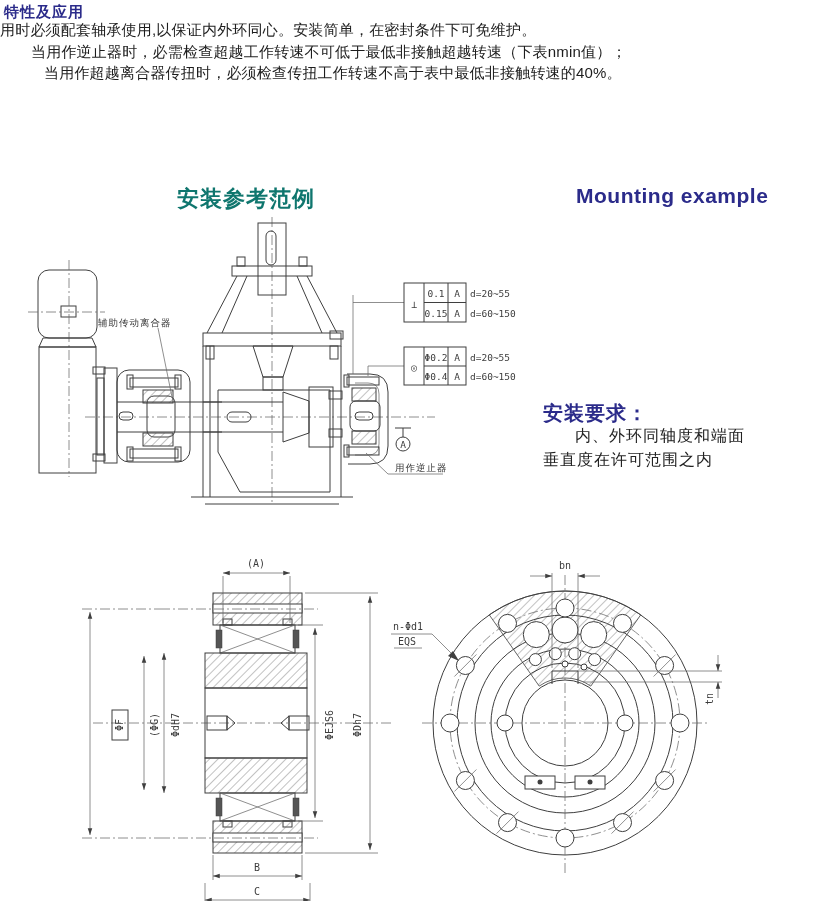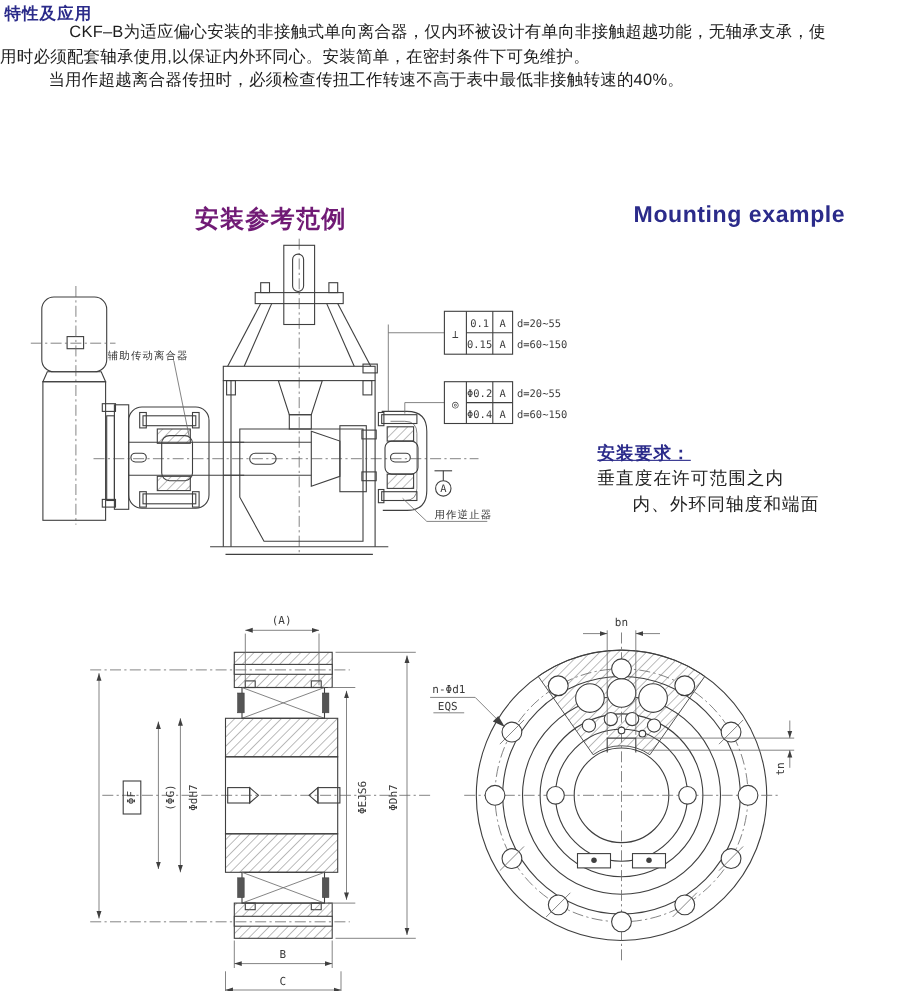--- a/index.html
+++ b/index.html
@@ -6,24 +6,24 @@
   .page{position:relative;width:820px;height:901px;background:#fff;overflow:hidden;
         font-family:"Liberation Sans","DejaVu Sans",sans-serif;color:#1d1d1d;}
   .title{position:absolute;left:4px;top:3px;font-size:15px;font-weight:bold;color:#2b2b8a;letter-spacing:1px;}
   .intro{position:absolute;left:0;top:19px;width:820px;font-size:15px;line-height:21.5px;color:#1d1d1d;}
   .intro .ln{white-space:nowrap;letter-spacing:0.2px;}
   .ln.l1{padding-left:63px;}
   .ln.l2{padding-left:0;}
   .ln.l3{padding-left:31px;margin-top:13px;}
   .ln.l4{padding-left:31px;}
   .ln.l5{padding-left:44px;}
-  .h-cn{position:absolute;left:177px;top:184px;font-size:22px;font-weight:bold;color:#701a75;letter-spacing:1px;}
+  .h-cn{position:absolute;left:177px;top:184px;font-size:22px;font-weight:bold;color:#0f766e;letter-spacing:1px;}
   .h-en{position:absolute;left:576px;top:184px;font-size:21px;font-weight:bold;color:#2b2b8a;letter-spacing:0.5px;}
   .req{position:absolute;left:543px;top:402px;width:250px;}
-  .req .rh{font-size:16px;font-weight:bold;color:#2b2b8a;line-height:22px;letter-spacing:1px;text-decoration:underline;}
+  .req .rh{font-size:20px;font-weight:bold;color:#2b2b8a;line-height:22px;letter-spacing:1px;}
   .req .rl{font-size:16px;color:#222;line-height:24px;letter-spacing:1px;}
   .req .rl.first{padding-left:32px;}
   svg{position:absolute;}
   .svg-upper{left:10px;top:205px;}
   .svg-lower{left:60px;top:543px;}
   .sline{stroke:#3f3f3f;stroke-width:1;fill:none;}
   .sthin{stroke:#6a6a6a;stroke-width:0.75;fill:none;}
   .cline{stroke:#6a6a6a;stroke-width:0.75;fill:none;stroke-dasharray:10 3 2 3;}
   .dtxt{font-family:"DejaVu Sans Mono",monospace;font-size:10px;fill:#3c3c3c;}
   .dtxt9{font-family:"DejaVu Sans Mono",monospace;font-size:9.5px;fill:#3c3c3c;}
@@ -32,22 +32,22 @@
   .whitefill{fill:#fff;stroke:#3f3f3f;stroke-width:1;}
 </style>
 </head>
 <body>
 
 <div class="page">
 
   <div class="title">特性及应用</div>
 
   <div class="intro">
-    <div class="ln l1">CKF–B为适应偏心安装的非接触式单向离合器，仅内环被设计有单向非接触超越功能，无轴承支承，使</div>
     <div class="ln l2">用时必须配套轴承使用,以保证内外环同心。安装简单，在密封条件下可免维护。</div>
+    <div class="ln l4">当用作逆止器时，必需检查超越工作转速不可低于最低非接触超越转速（下表nmin值）；</div>
     <div class="ln l5">当用作超越离合器传扭时，必须检查传扭工作转速不高于表中最低非接触转速的40%。</div>
   </div>
 
   <div class="h-cn">安装参考范例</div>
   <div class="h-en">Mounting example</div>
 
   <svg class="svg-upper" width="560" height="310" viewBox="0 0 560 310">
     <defs>
       <pattern id="h1" width="6" height="6" patternUnits="userSpaceOnUse" patternTransform="rotate(45)">
         <line x1="0" y1="0" x2="0" y2="6" stroke="#777" stroke-width="0.9"></line>
@@ -179,22 +179,22 @@
 
     <g>
       <text class="cjk9" x="385" y="266">用作逆止器</text>
       <line class="sthin" x1="378" y1="269" x2="433" y2="269"></line>
       <line class="sthin" x1="378" y1="269" x2="356" y2="248"></line>
     </g>
   </svg>
 
   <div class="req">
     <div class="rh">安装要求：</div>
+    <div class="rl first">内、外环同轴度和端面</div>
     <div class="rl">垂直度在许可范围之内</div>
-    <div class="rl first">内、外环同轴度和端面</div>
   </div>
 
   <svg class="svg-lower" width="700" height="370" viewBox="0 0 700 370">
     <defs>
       <pattern id="h2" width="6" height="6" patternUnits="userSpaceOnUse" patternTransform="rotate(45)">
         <line x1="0" y1="0" x2="0" y2="6" stroke="#777" stroke-width="0.9"></line>
       </pattern>
       <marker id="arL" markerWidth="10" markerHeight="8" refX="9" refY="4" orient="auto-start-reverse">
         <path d="M0,1 L9,4 L0,7 Z" fill="#3f3f3f"></path>
       </marker>

